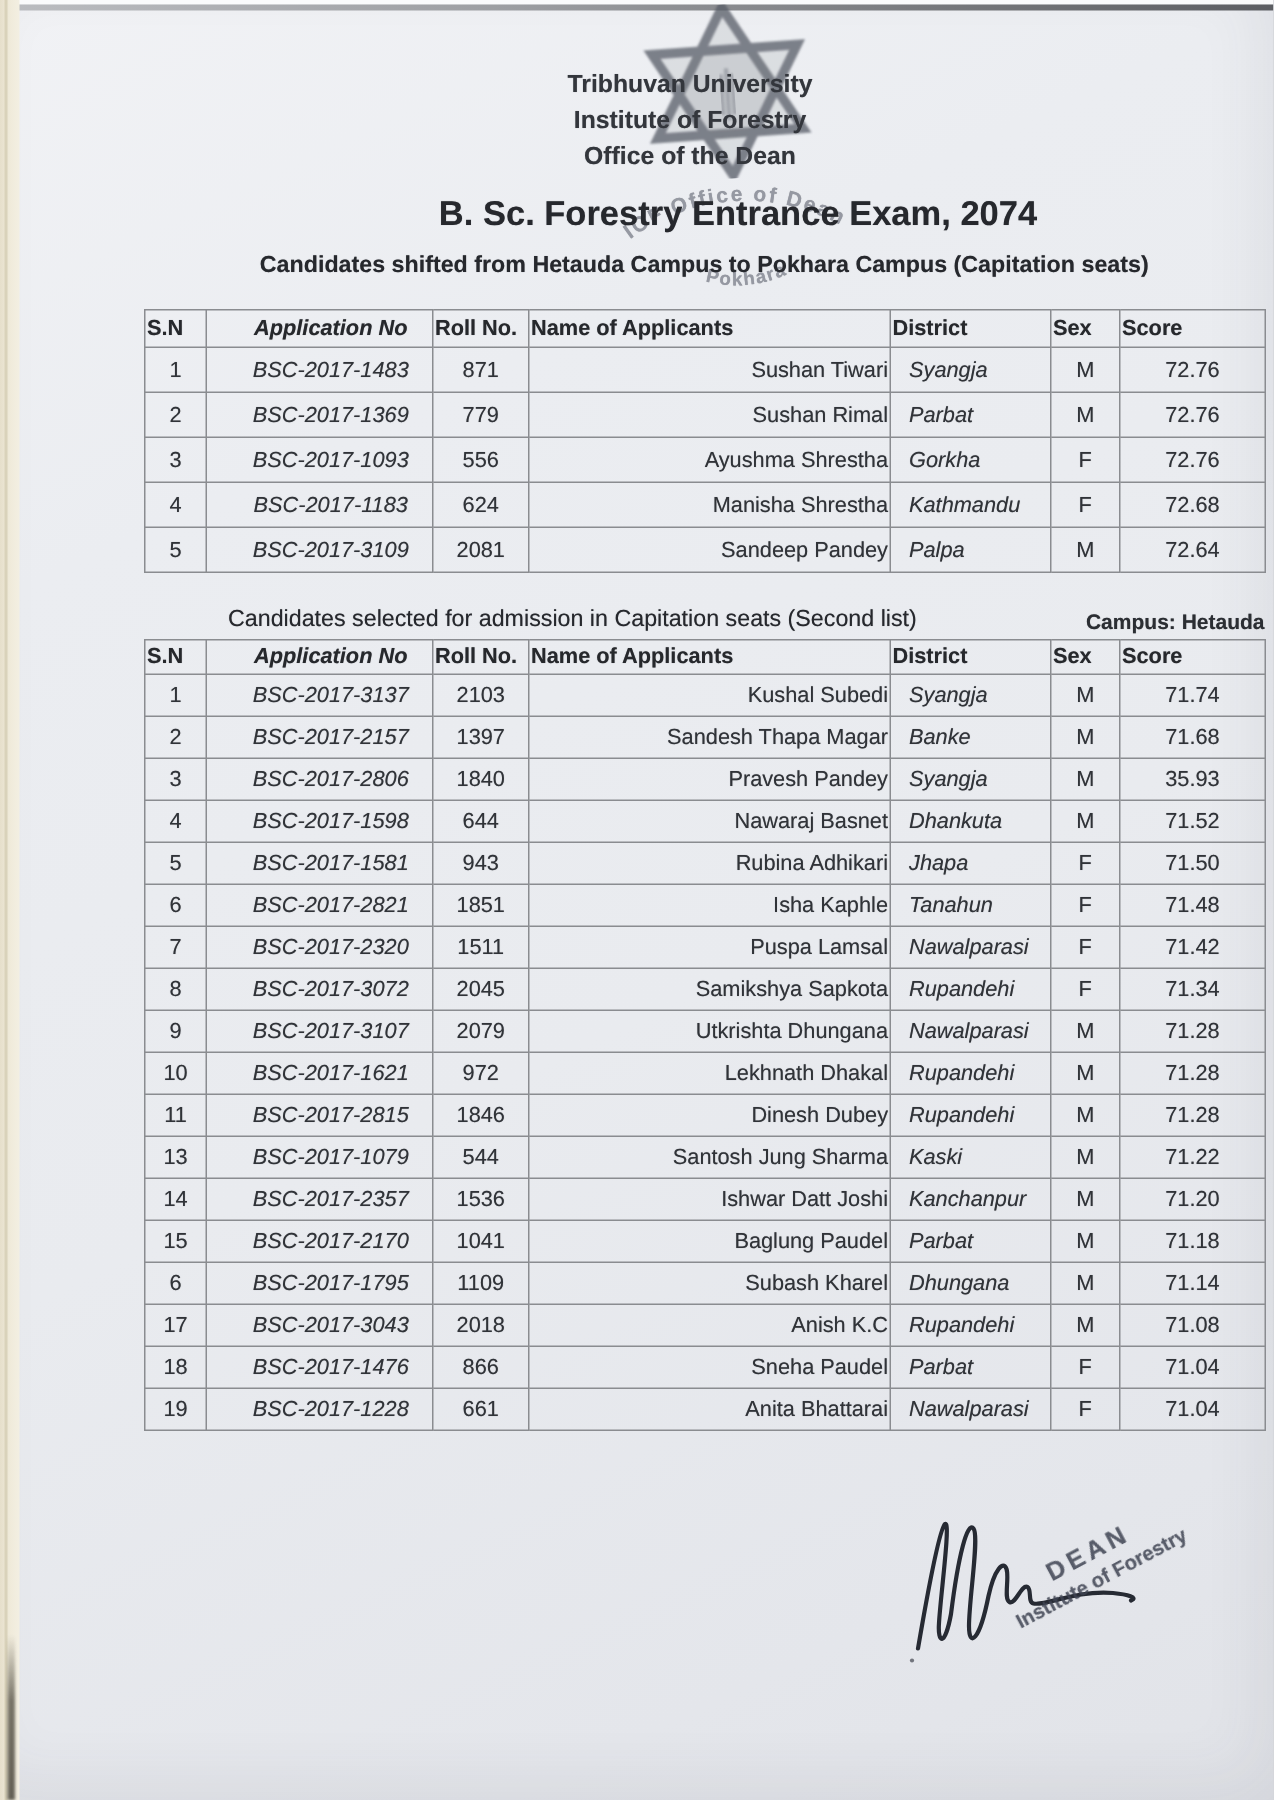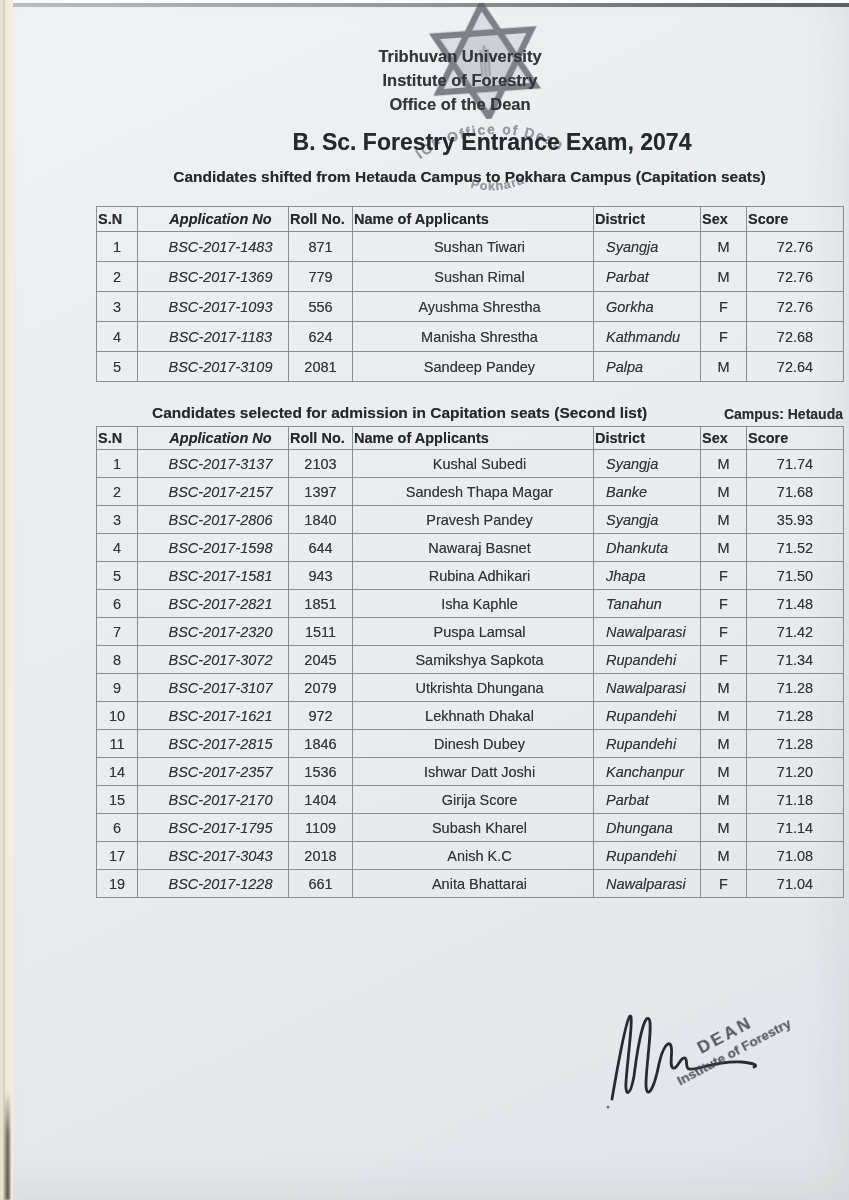--- a/index.html
+++ b/index.html
@@ -31,30 +31,30 @@
   .main-title{position:absolute;left:132px;top:129px;width:720px;text-align:center;
     font-weight:bold;font-size:23px;color:#26282d;}
 
   .star-stamp{position:absolute;left:424px;top:3px;width:122px;height:116px;opacity:.75;transform:rotate(-4deg);}
   .round-stamp{position:absolute;left:400px;top:106px;width:184px;height:88px;opacity:.8;}
 
   
   .tbl-title1{position:absolute;left:96px;top:168px;width:747px;text-align:center;
     font-weight:bold;font-size:15.5px;color:#26282d;}
   .tbl2-head{position:absolute;left:96px;top:404px;width:747px;height:22px;}
-  .tbl-title2{position:absolute;left:56px;top:0;font-weight:bold;font-size:15.5px;color:#26282d;}
+  .tbl-title2{position:absolute;left:56px;top:0;font-weight:normal;font-size:15.5px;color:#26282d;}
   .campus-note{position:absolute;right:0;top:2px;font-weight:bold;font-size:14px;color:#2b2e33;}
 
   table.doc{position:absolute;left:96px;border-collapse:collapse;table-layout:fixed;width:747px;
     border:1.5px solid #67696d;}
   table.doc th,table.doc td{border:1px solid #8a8c90;overflow:hidden;white-space:nowrap;}
   table.doc th{font-weight:bold;font-size:14.5px;color:#26282c;text-align:left;}
   table.doc td{font-size:14.5px;color:#303338;text-align:center;}
   table.doc th.c1,table.doc td.c1{text-align:center;padding-left:16px;font-style:italic;}
-  table.doc td.c3{text-align:center;padding-left:14px;}
+  table.doc td.c3{text-align:right;padding-left:14px;}
   table.doc td.c4{text-align:left;padding-left:12px;font-style:italic;}
   #table1{top:206px;}
   #table1 th{height:25px;}
   #table1 td{height:30px;}
   #table2{top:426px;}
   #table2 th{height:23px;}
   #table2 td{height:28px;}
 
   
   .signature{position:absolute;left:598px;top:1004px;width:172px;height:108px;}
@@ -296,33 +296,42 @@
         <tr>
           <td class="c0">11</td>
           <td class="c1">BSC-2017-2815</td>
           <td class="c2">1846</td>
           <td class="c3">Dinesh Dubey</td>
           <td class="c4">Rupandehi</td>
           <td class="c5">M</td>
           <td class="c6">71.28</td>
         </tr>
         <tr>
+          <td class="c0">13</td>
+          <td class="c1">BSC-2017-1079</td>
+          <td class="c2">544</td>
+          <td class="c3">Santosh Jung Sharma</td>
+          <td class="c4">Kaski</td>
+          <td class="c5">M</td>
+          <td class="c6">71.22</td>
+        </tr>
+        <tr>
           <td class="c0">14</td>
           <td class="c1">BSC-2017-2357</td>
           <td class="c2">1536</td>
           <td class="c3">Ishwar Datt Joshi</td>
           <td class="c4">Kanchanpur</td>
           <td class="c5">M</td>
           <td class="c6">71.20</td>
         </tr>
         <tr>
           <td class="c0">15</td>
           <td class="c1">BSC-2017-2170</td>
-          <td class="c2">1404</td>
-          <td class="c3">Girija Score</td>
+          <td class="c2">1041</td>
+          <td class="c3">Baglung Paudel</td>
           <td class="c4">Parbat</td>
           <td class="c5">M</td>
           <td class="c6">71.18</td>
         </tr>
         <tr>
           <td class="c0">6</td>
           <td class="c1">BSC-2017-1795</td>
           <td class="c2">1109</td>
           <td class="c3">Subash Kharel</td>
           <td class="c4">Dhungana</td>
@@ -330,20 +339,29 @@
           <td class="c6">71.14</td>
         </tr>
         <tr>
           <td class="c0">17</td>
           <td class="c1">BSC-2017-3043</td>
           <td class="c2">2018</td>
           <td class="c3">Anish K.C</td>
           <td class="c4">Rupandehi</td>
           <td class="c5">M</td>
           <td class="c6">71.08</td>
+        </tr>
+        <tr>
+          <td class="c0">18</td>
+          <td class="c1">BSC-2017-1476</td>
+          <td class="c2">866</td>
+          <td class="c3">Sneha Paudel</td>
+          <td class="c4">Parbat</td>
+          <td class="c5">F</td>
+          <td class="c6">71.04</td>
         </tr>
         <tr>
           <td class="c0">19</td>
           <td class="c1">BSC-2017-1228</td>
           <td class="c2">661</td>
           <td class="c3">Anita Bhattarai</td>
           <td class="c4">Nawalparasi</td>
           <td class="c5">F</td>
           <td class="c6">71.04</td>
         </tr>

